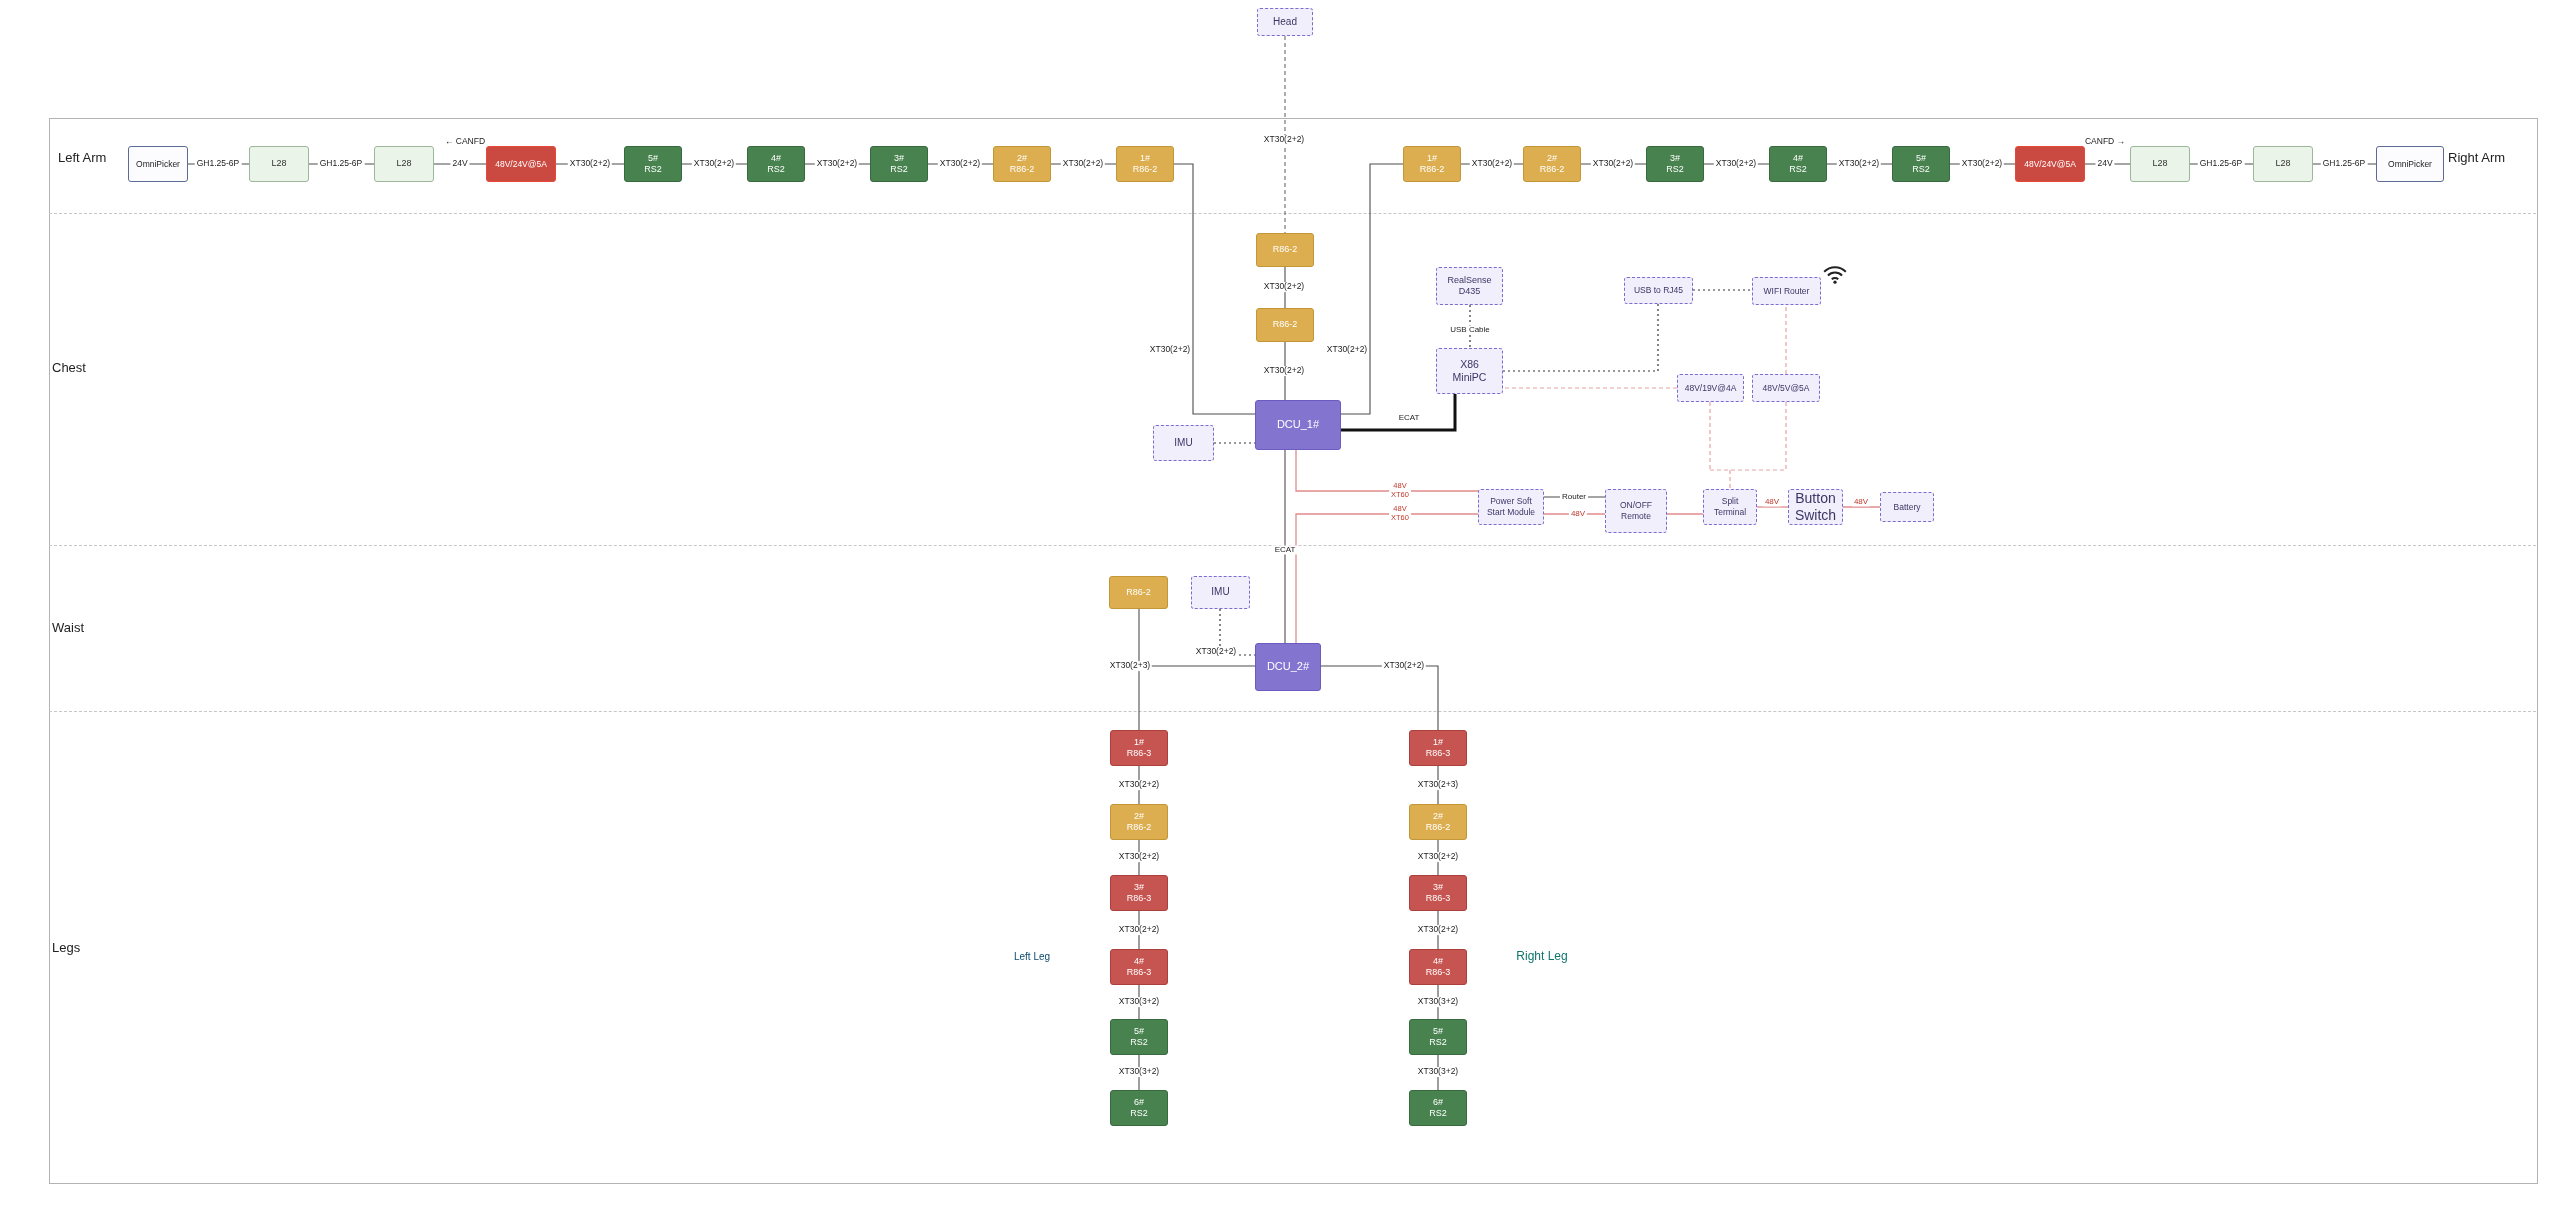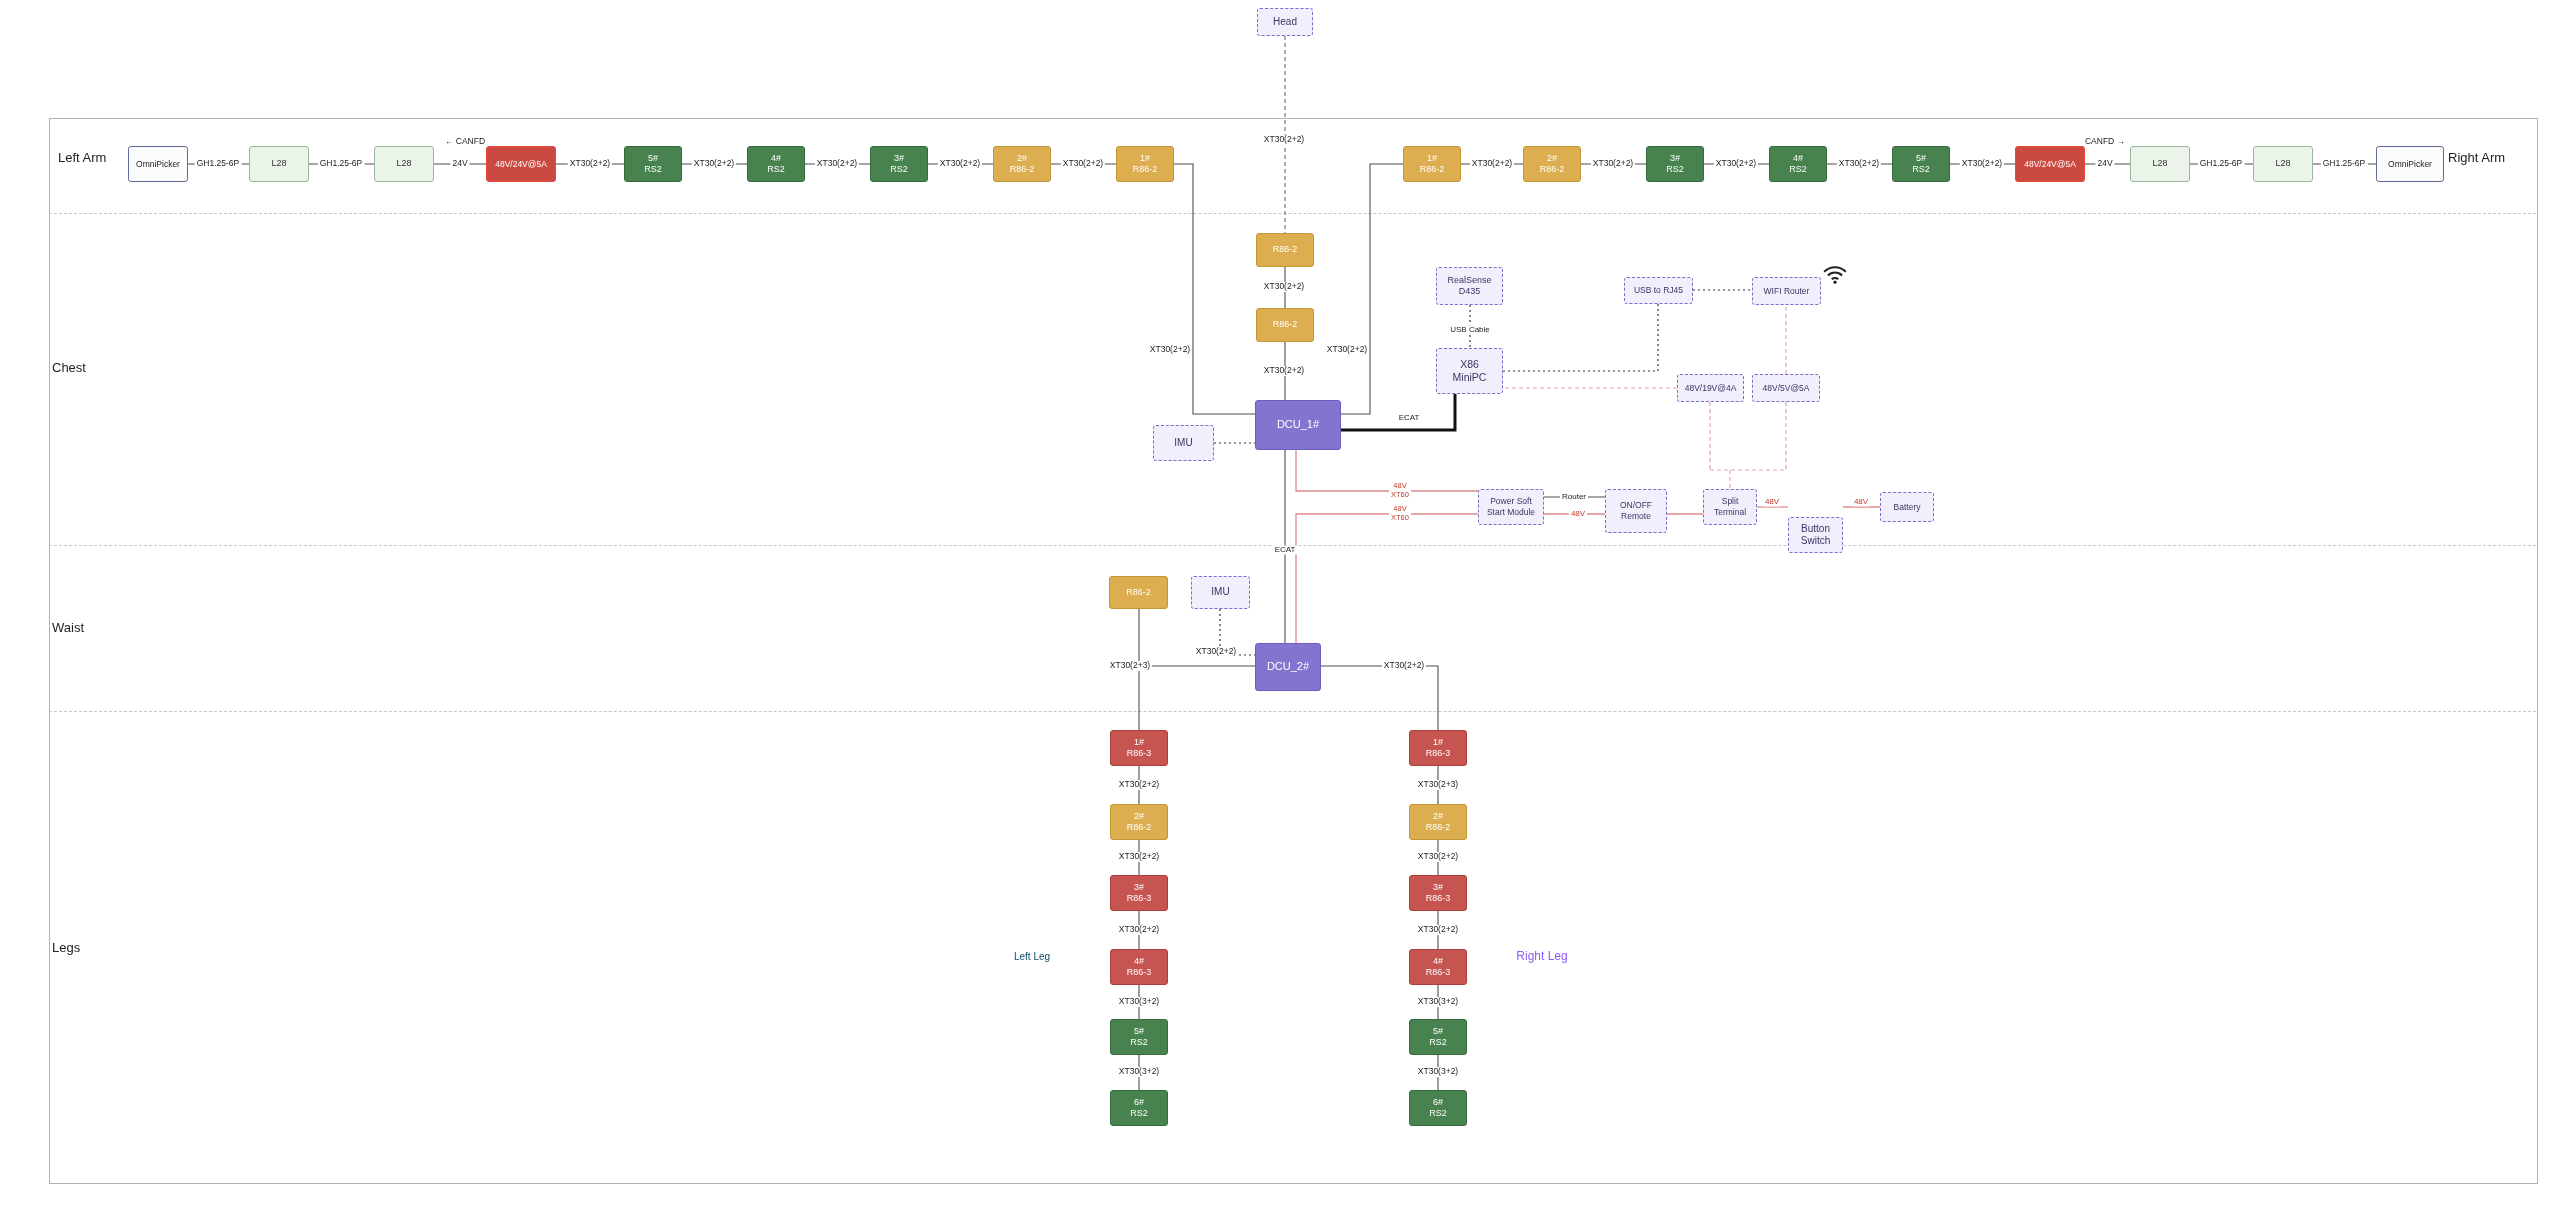--- a/index.html
+++ b/index.html
@@ -181,21 +181,21 @@
         <div>Start Module</div>
       </div>
       <div class="node dashed" style="left: 1605px; top: 489px; width: 62px; height: 44px; font-size: 8.5px;">
         <div>ON/OFF</div>
         <div>Remote</div>
       </div>
       <div class="node dashed" style="left: 1703px; top: 489px; width: 54px; height: 36px; font-size: 8.5px;">
         <div>Split</div>
         <div>Terminal</div>
       </div>
-      <div class="node dashed" style="left: 1788px; top: 517px; width: 55px; height: 36px; font-size: 10px;">
+      <div class="node dashed" style="left: 1788px; top: 489px; width: 55px; height: 36px; font-size: 14px;">
         <div>Button</div>
         <div>Switch</div>
       </div>
       <div class="node dashed" style="left: 1880px; top: 492px; width: 54px; height: 30px; font-size: 8.5px;">
         <div>Battery</div>
       </div>
       <div class="node gold" style="left: 1109px; top: 576px; width: 59px; height: 33px;">
         <div>R86-2</div>
       </div>
       <div class="node dashed" style="left: 1191px; top: 576px; width: 59px; height: 33px; font-size: 10px;">
@@ -385,21 +385,21 @@
       </div>
       <div class="lbl bg" style="left: 1438px; top: 1002px;">
         <div>XT30(3+2)</div>
       </div>
       <div class="lbl bg" style="left: 1438px; top: 1072px;">
         <div>XT30(3+2)</div>
       </div>
       <div class="lbl" style="left: 1032px; top: 957px; font-size: 10px; color: #0c4a6e;">
         <div>Left Leg</div>
       </div>
-      <div class="lbl" style="left: 1542px; top: 957px; font-size: 12px; color: #8b5cf6;">
+      <div class="lbl" style="left: 1542px; top: 957px; font-size: 12px; color: #0f766e;">
         <div>Right Leg</div>
       </div>
     </div>
 
   <div class="section-label" style="left:58px;top:150px;">Left Arm</div>
   <div class="section-label" style="left:2448px;top:150px;">Right Arm</div>
   <div class="section-label" style="left:52px;top:360px;">Chest</div>
   <div class="section-label" style="left:52px;top:620px;">Waist</div>
   <div class="section-label" style="left:52px;top:940px;">Legs</div>
 

